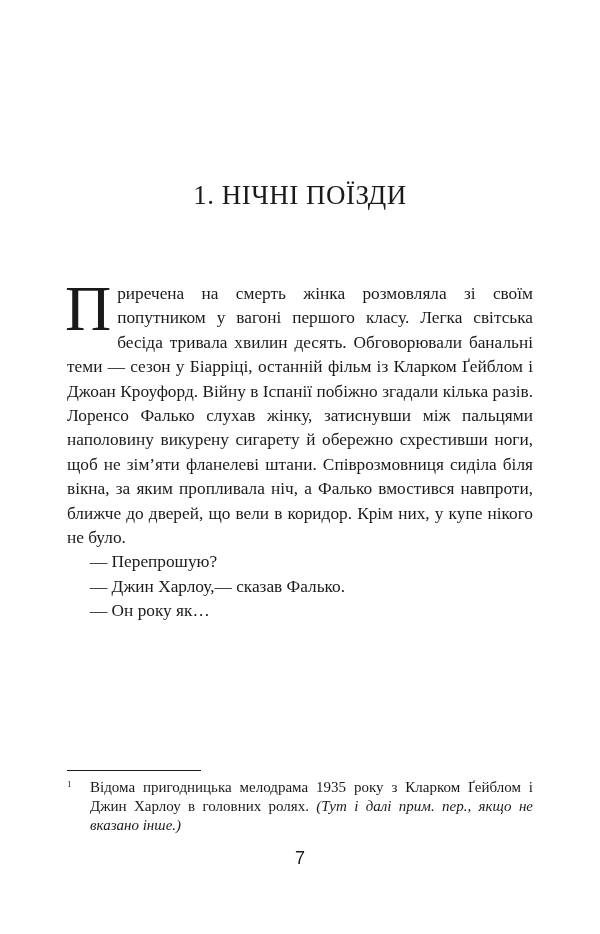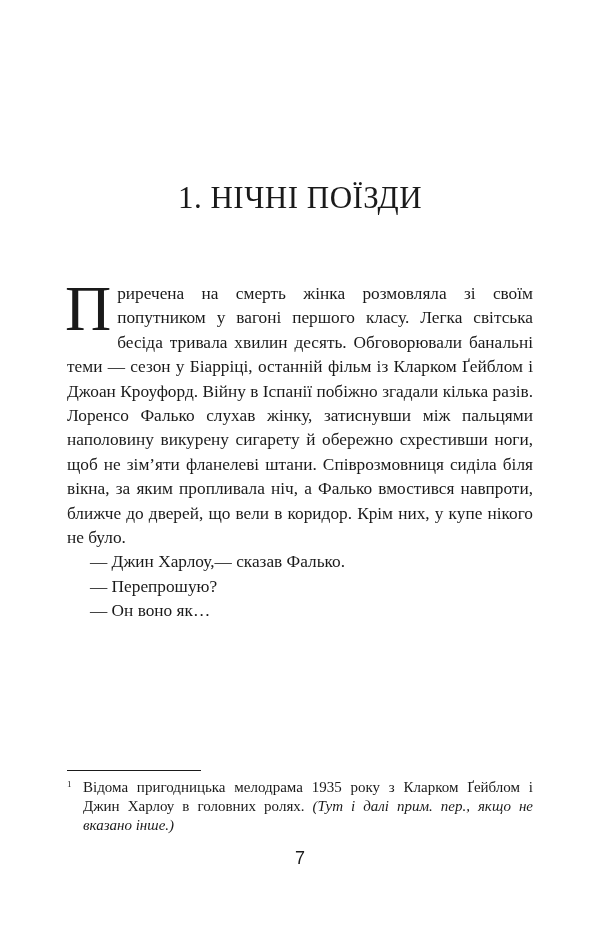--- a/index.html
+++ b/index.html
@@ -1,46 +1,46 @@
 <!DOCTYPE html>
 <html><head>
 <meta charset="utf-8">
 <style>
   html, body { margin: 0; padding: 0; background: #ffffff; }
   body { width: 600px; height: 934px; position: relative; overflow: hidden;
          font-family: "Liberation Serif", "DejaVu Serif", serif; color: #1a1a1a; }
   .chapter-title { position: absolute; top: 180px; left: 0; width: 600px; text-align: center;
-                   font-size: 31px; letter-spacing: 0.5px; font-weight: normal; margin: 0; }
+                   font-size: 27px; letter-spacing: 0.5px; font-weight: normal; margin: 0; }
   .body-text { position: absolute; left: 67px; top: 282px; width: 466px;
                font-size: 17.3px; line-height: 24.4px; text-align: justify; }
   .body-text p { margin: 0; }
   .body-text p.indent { text-indent: 23px; }
   .dropcap { float: left; font-size: 64px; line-height: 50px; height: 48px;
              margin: 2px 6px 0 -2px; padding-top: 0; }
   sup.fnref { font-size: 9px; vertical-align: super; line-height: 0; }
   .footnote-rule { position: absolute; left: 67px; top: 770px; width: 134px; height: 0;
                    border-top: 1.5px solid #1a1a1a; }
   .footnote { position: absolute; left: 67px; top: 778px; width: 466px;
               font-size: 15px; line-height: 19px; }
   .footnote .fn-num { position: absolute; left: 0; top: -3px; font-size: 9px; }
-  .footnote .fn-text { margin-left: 16px; text-align: justify; display: block; }
+  .footnote .fn-text { margin-left: 23px; text-align: justify; display: block; }
   .page-number { position: absolute; top: 848px; left: 0; width: 600px; text-align: center;
                  font-family: "Liberation Sans", "DejaVu Sans", sans-serif; font-size: 18px; }
   em { font-style: italic; }
 </style>
 </head>
 <body>
 
 <h1 class="chapter-title">1. НІЧНІ ПОЇЗДИ</h1>
 
 <div class="body-text">
   <p><span class="dropcap">П</span><span>риречена на смерть жінка розмовляла зі своїм попутником у вагоні першого класу. Легка світська бесіда тривала хвилин десять. Обговорювали банальні теми — сезон у Біарріці, останній фільм із Кларком Ґейблом і Джоан Кроуфорд. Війну в Іспанії побіжно згадали кілька разів. Лоренсо Фалько слухав жінку, затиснувши між пальцями наполовину викурену сигарету й обережно схрестивши ноги, щоб не зім’яти фланелеві штани. Співрозмовниця сиділа біля вікна, за яким пропливала ніч, а Фалько вмостився навпроти, ближче до дверей, що вели в коридор. Крім них, у купе нікого не було.</span></p>
+  <p class="indent">— Перепрошую?</p>
   <p class="indent">— Джин Харлоу,— сказав Фалько.</p>
-  <p class="indent">— Перепрошую?</p>
-  <p class="indent">— Он воно як…</p>
+  <p class="indent">— Он року як…</p>
 </div>
 
 <div class="footnote-rule"></div>
 
 <div class="footnote">
   <span class="fn-num">1</span>
   <span class="fn-text"><span>Відома пригодницька мелодрама 1935 року з Кларком Ґейблом і Джин Харлоу в головних ролях. </span><em>(Тут і далі прим. пер., якщо не вказано інше.)</em></span>
 </div>
 
 <div class="page-number">7</div>

